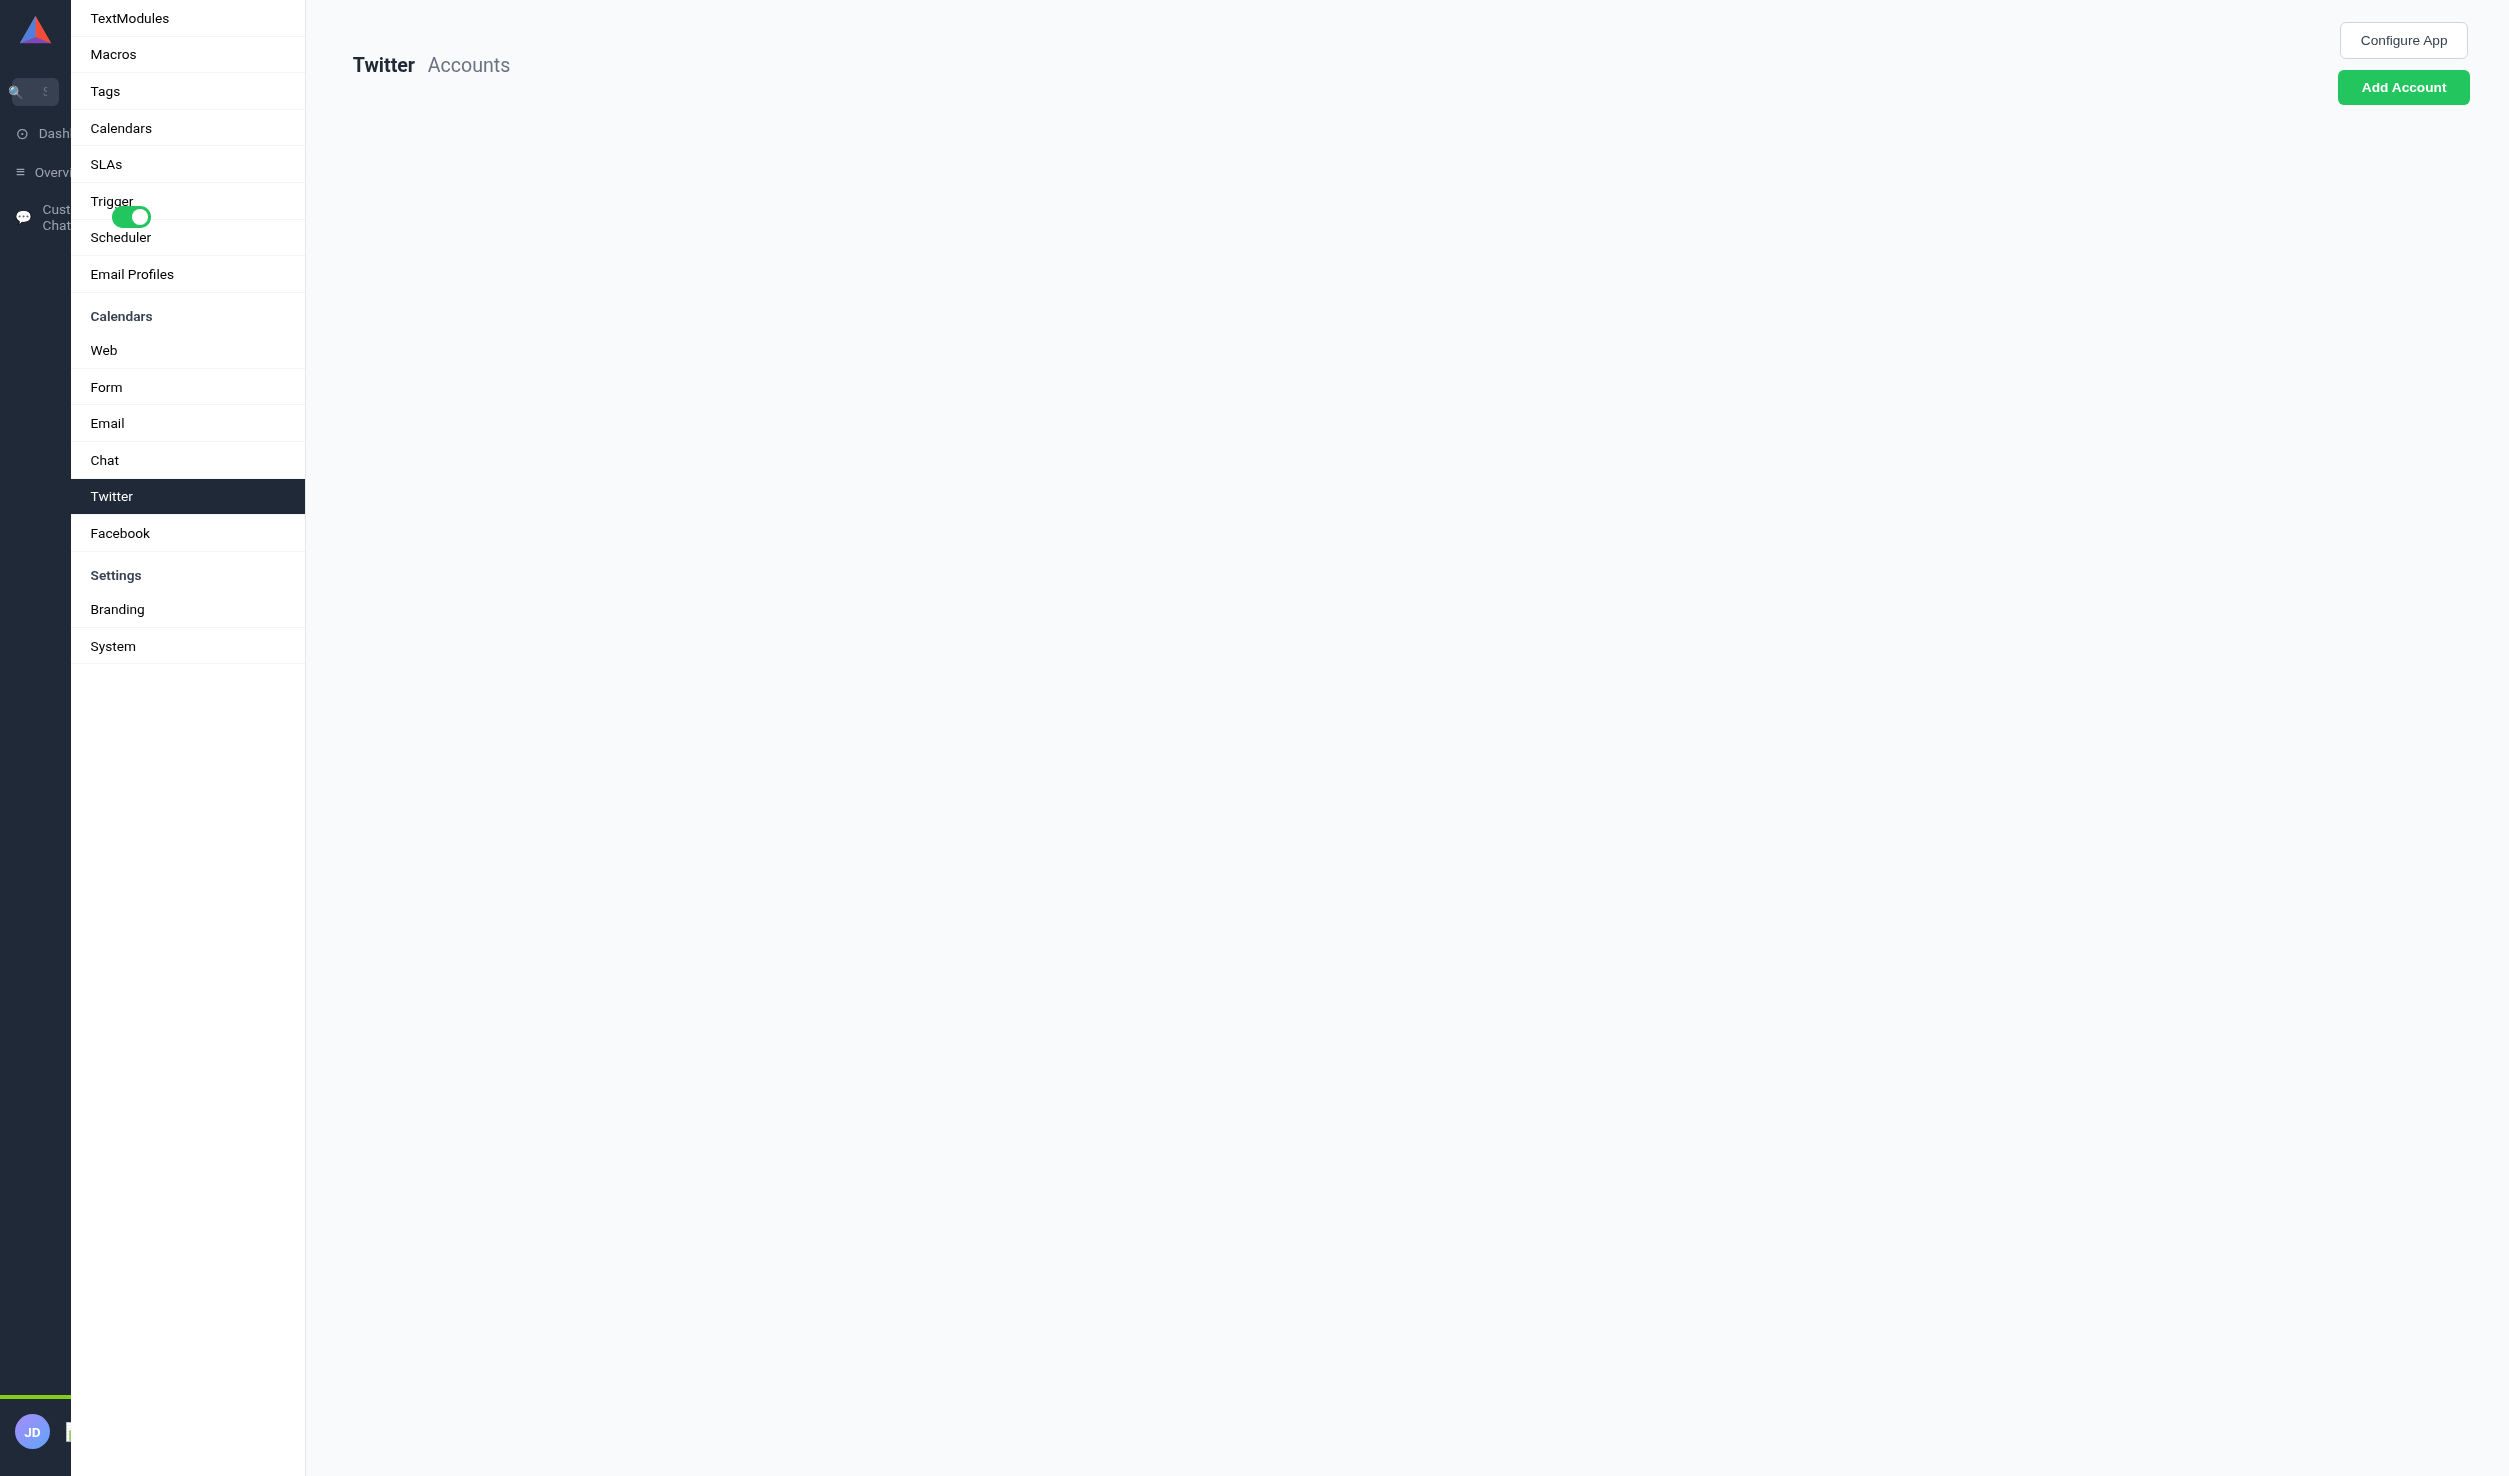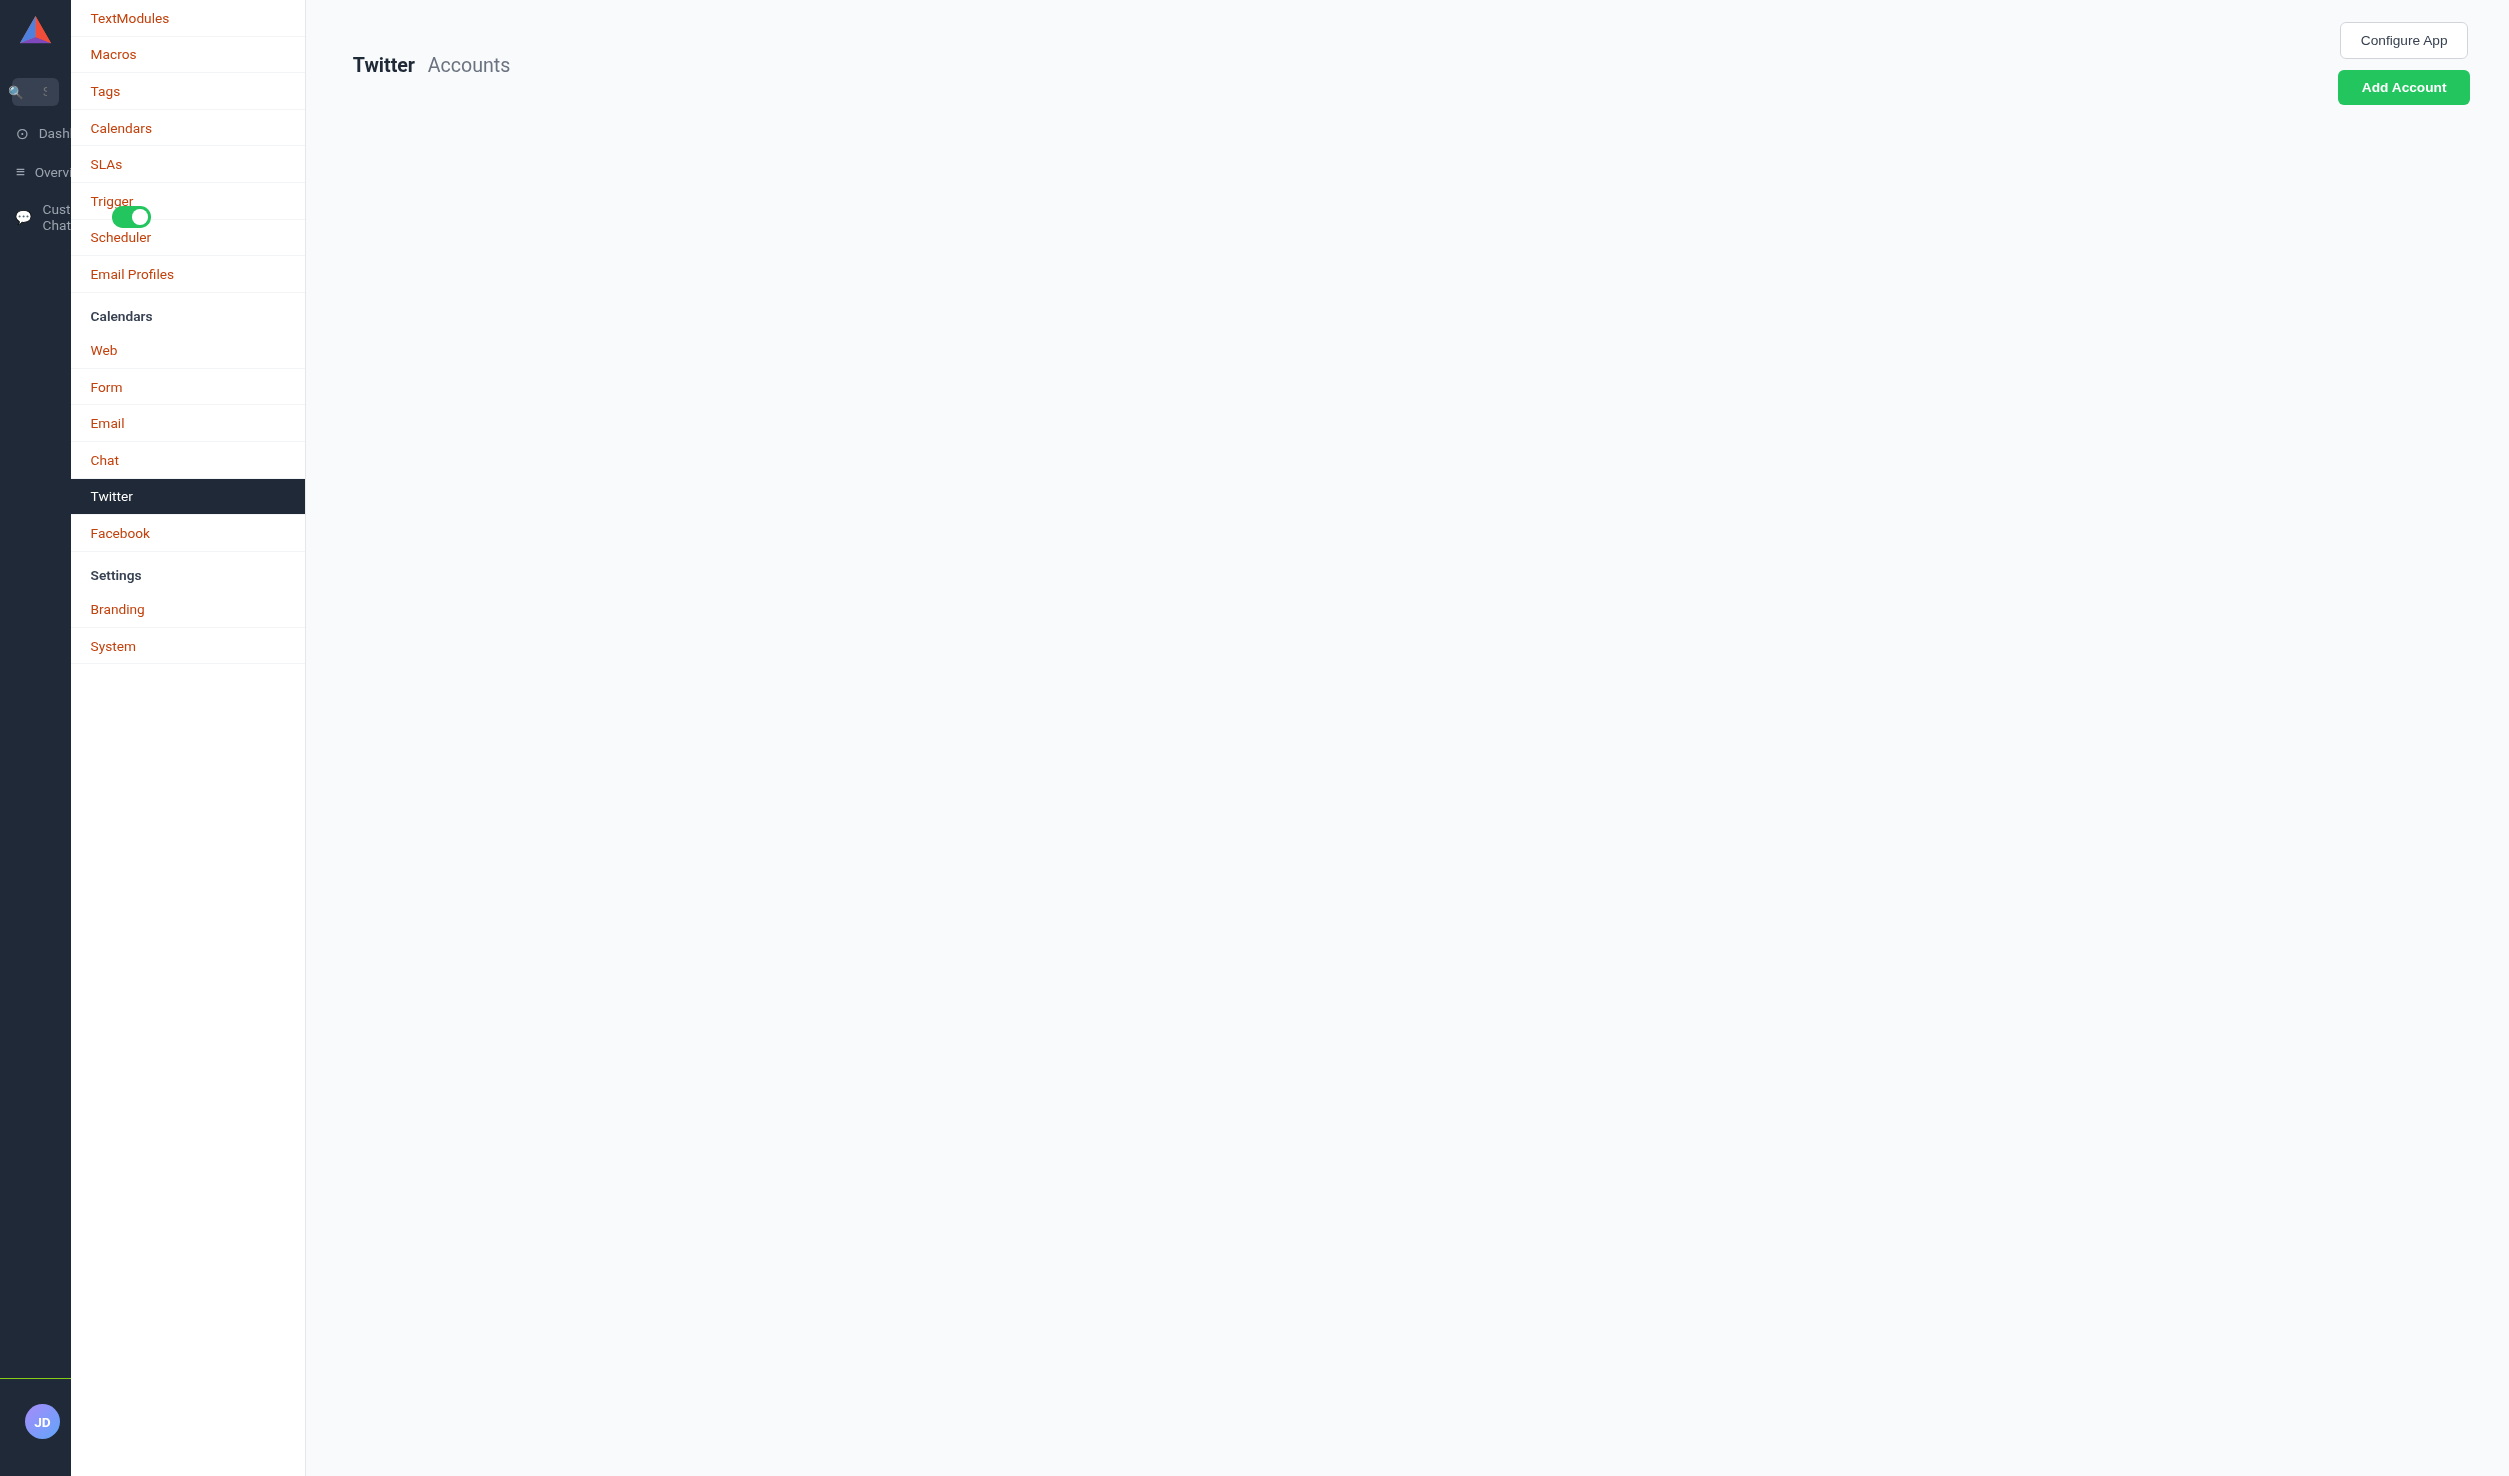--- a/index.html
+++ b/index.html
@@ -131,21 +131,21 @@
     }
     .settings-section-title {
       font-size: 13.7px;
       font-weight: 600;
       color: #374151;
       padding: 15.7px 19.6px 7.8px;
     }
     .settings-link {
       display: block;
       padding: 9.8px 19.6px;
-      color: #c2410c;
+      color: #000000;
       font-size: 13.7px;
       cursor: pointer;
       text-decoration: none;
       border-bottom: 1px solid #f3f4f6;
     }
     .settings-link.active {
       background: #1f2937;
       color: #fff;
     }
 
@@ -232,21 +232,21 @@
       <span class="s-icon">≡</span>
       <span>Overviews</span>
     </div>
     <div class="toggle-row">
       <span class="s-icon">💬</span>
       <span>Customer Chat</span>
       <div class="toggle"></div>
     </div>
   </div>
 
-  <div class="sidebar-bottom" style="margin-top:auto; width:100%; padding:25px; border-top:1px solid #84cc16; display:flex; justify-content:space-between;">
+  <div class="sidebar-bottom" style="margin-top:auto; width:100%; padding:15px; border-top:4px solid #84cc16; display:flex; justify-content:space-between;">
     <div class="avatar">
       <div class="avatar-img">JD</div>
     </div>
     <div class="bottom-icons">
       <span>📊</span>
       <span>⚙</span>
       <span class="plus-icon">+</span>
     </div>
   </div>
 </div>

